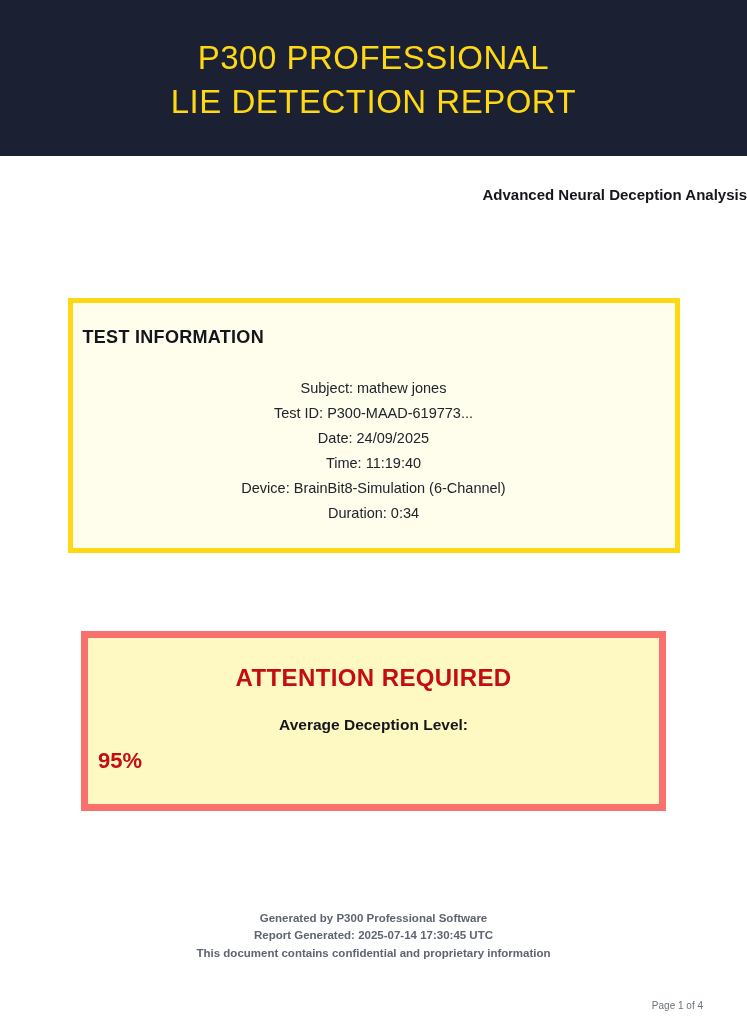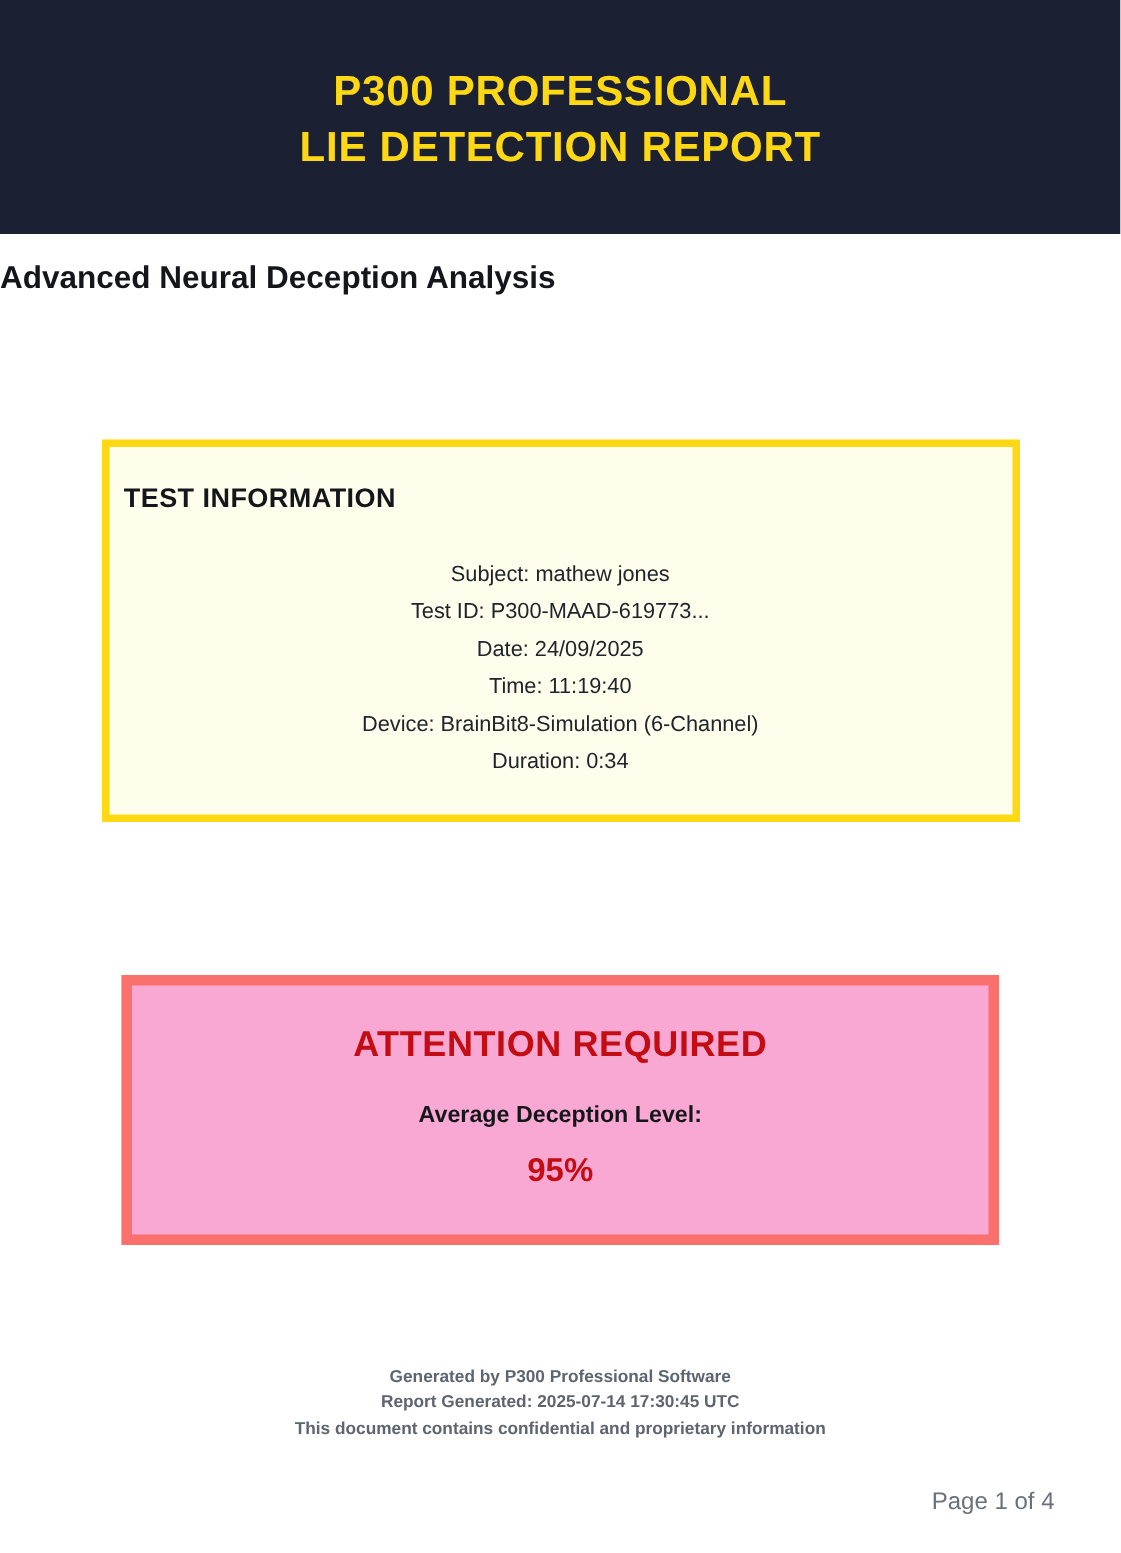--- a/index.html
+++ b/index.html
@@ -23,34 +23,34 @@
     height: 156px;
     box-sizing: border-box;
     display: flex;
     flex-direction: column;
     align-items: center;
     justify-content: center;
     padding-top: 4px;
   }
   .header-line {
     color: #ffd814;
-    font-size: 28px;
-    font-weight: bold;
+    font-size: 33px;
+    font-weight: normal;
     letter-spacing: 0.5px;
     line-height: 1.32;
     text-align: right;
   }
 
   
   .subtitle {
-    text-align: left;
-    font-size: 21px;
+    text-align: right;
+    font-size: 15px;
     font-weight: bold;
     color: #14161c;
-    margin-top: 18px;
+    margin-top: 30px;
   }
 
   
   .info-box {
     margin: 95px auto 0 auto;
     width: 612px;
     box-sizing: border-box;
     border: 5px solid #ffd814;
     background: #fffdeb;
     padding: 24px 10px 22px 10px;
@@ -65,43 +65,42 @@
   }
   .info-row {
     text-align: center;
     font-size: 14.5px;
     color: #20242c;
     line-height: 1.72;
   }
 
   
   .attention-box {
-    margin: 102px auto 0 auto;
+    margin: 78px auto 0 auto;
     width: 585px;
     box-sizing: border-box;
     border: 7px solid #f9706c;
-    background: #f9a8d4;
+    background: #fef9c3;
     padding: 26px 10px 30px 10px;
   }
   .attention-title {
     text-align: center;
     font-size: 24px;
     font-weight: bold;
     color: #c40d12;
     letter-spacing: 0.4px;
   }
   .attention-label {
     text-align: center;
     font-size: 15.5px;
     font-weight: bold;
     color: #14161c;
     margin-top: 24px;
   }
   .attention-value {
-    text-align: center;
     font-size: 22px;
     font-weight: bold;
     color: #c40d12;
     margin-top: 14px;
   }
 
   
   .footer {
     position: absolute;
     left: 0;
@@ -110,21 +109,21 @@
     text-align: center;
     color: #5e6470;
     font-size: 11.5px;
     font-weight: bold;
     line-height: 1.55;
   }
   .page-number {
     position: absolute;
     right: 44px;
     bottom: 24px;
-    font-size: 16px;
+    font-size: 10px;
     color: #6a707c;
   }
 </style>
 </head>
 <body>
 
 <div class="header-banner">
   <div class="header-line">P300 PROFESSIONAL</div>
   <div class="header-line">LIE DETECTION REPORT</div>
 </div>

